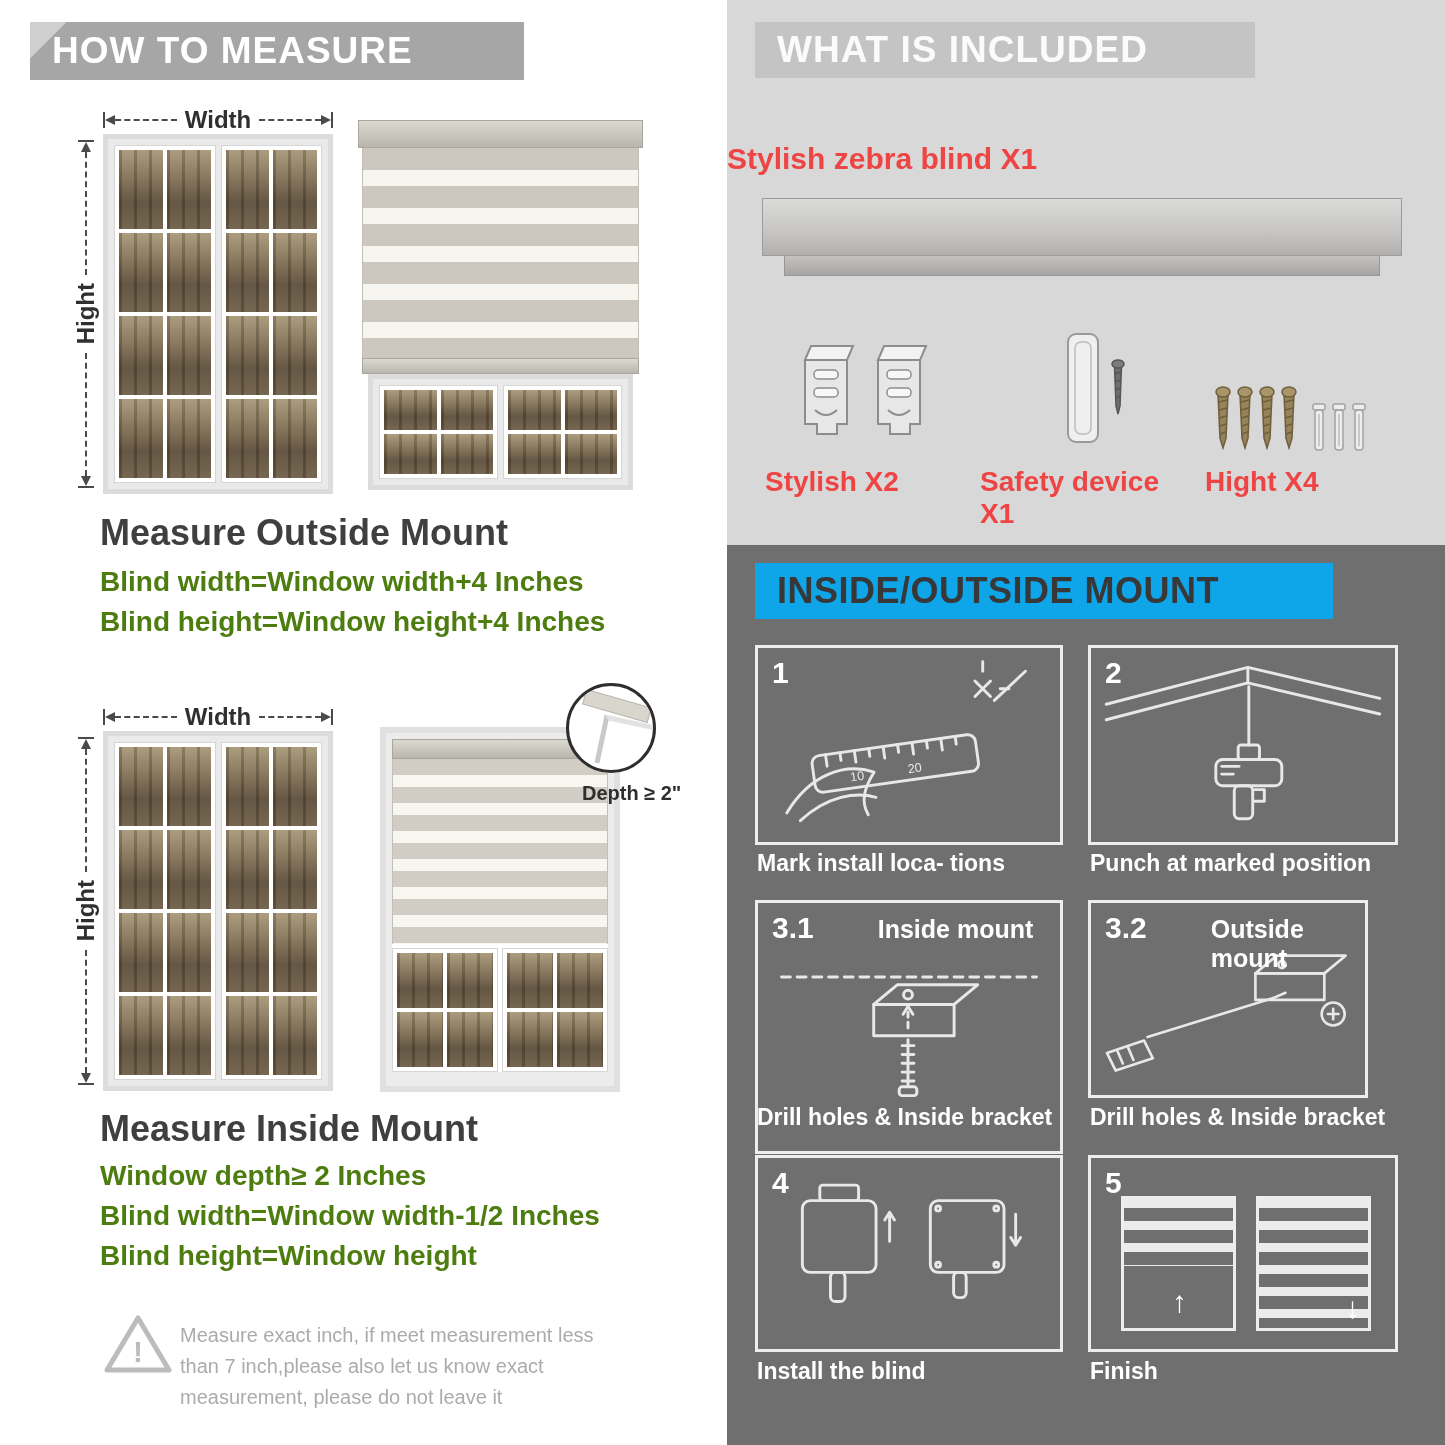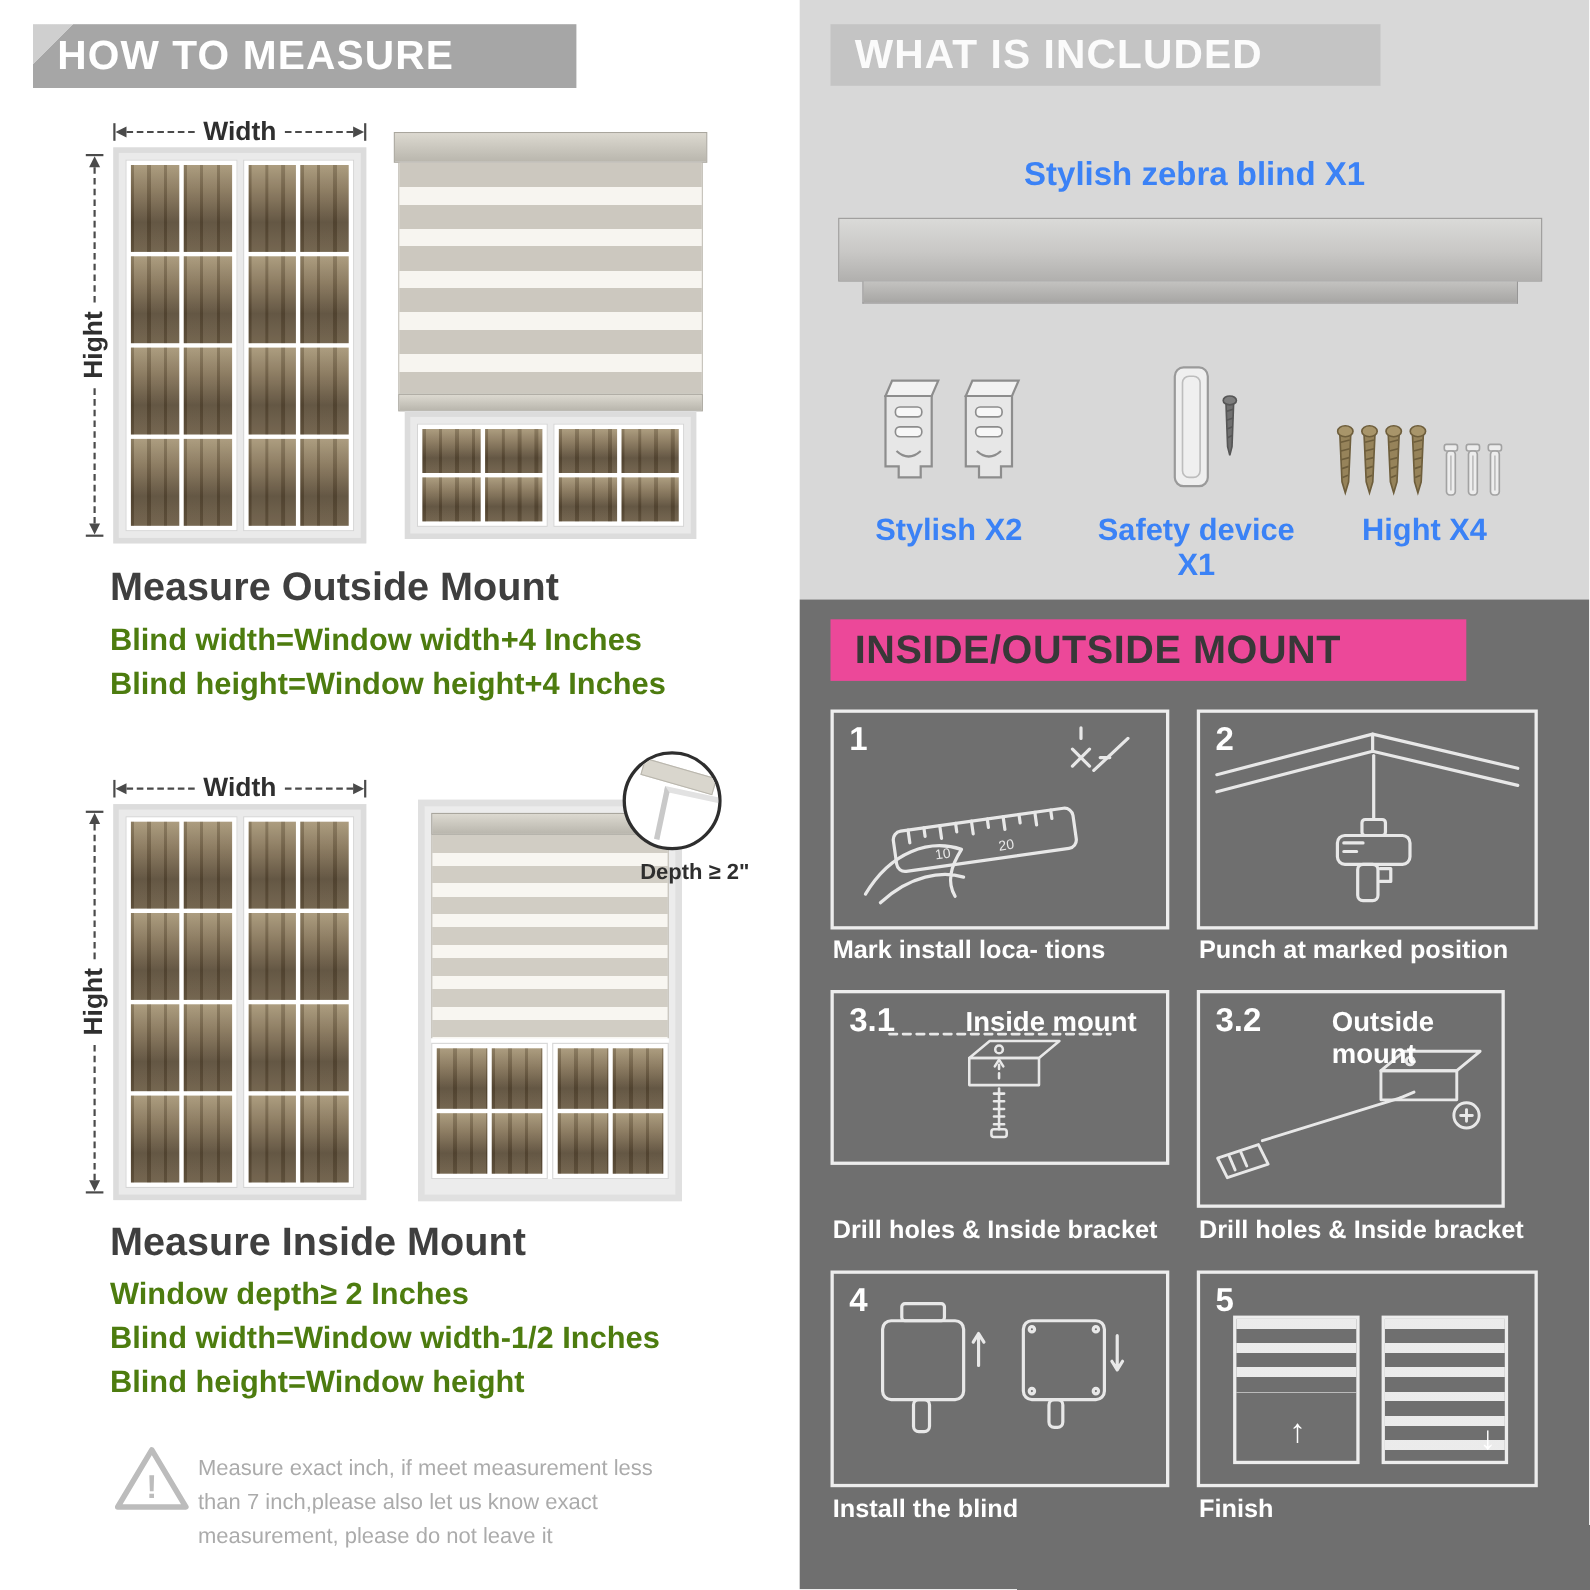--- a/index.html
+++ b/index.html
@@ -12,26 +12,26 @@
   .ribbon{
     background:linear-gradient(135deg,#cfcfcf 0 26px,#a6a6a6 26px);
     color:#ffffff;font-size:37px;font-weight:bold;line-height:58px;
     padding-left:22px;letter-spacing:1px;
   }
   .included-ribbon{
     background:#c4c4c4;color:#fbfbfb;font-size:37px;font-weight:bold;
     line-height:56px;padding-left:22px;letter-spacing:1px;
   }
   .mount-ribbon{
-    background:#ec4899;color:#383838;font-size:36px;font-weight:bold;
+    background:#0ea5e9;color:#383838;font-size:36px;font-weight:bold;
     line-height:56px;padding-left:22px;letter-spacing:.5px;
   }
   .h1-dark{font-size:36px;font-weight:bold;color:#3f3f3f;}
   .body-gray{font-size:28px;font-weight:bold;color:#4d7c0f;}
-  .label-mid{font-size:28px;font-weight:bold;color:#3b82f6;text-align:center;}
+  .label-mid{font-size:28px;font-weight:bold;color:#ef4444;}
   .note-text{font-size:20px;color:#ababab;line-height:1.55;}
   
   .window{
     background:#eaeaea;border:5px solid #dcdcdc;padding:6px;
     display:flex;gap:5px;box-sizing:border-box;
   }
   .sash{
     flex:1;background:#ffffff;padding:4px;display:grid;gap:4px;
     grid-template-columns:1fr 1fr;grid-template-rows:repeat(4,1fr);
     border:1px solid #d5d5d5;
@@ -356,21 +356,21 @@
       <path d="M161 100 L161 40"></path>
       <rect x="150" y="100" width="22" height="15" rx="3"></rect>
       <rect x="127" y="115" width="68" height="27" rx="7"></rect>
       <rect x="146" y="142" width="19" height="34" rx="5"></rect>
       <path d="M167 146 h10 v12 h-10"></path>
       <path d="M133 122 h18 M133 130 h12"></path>
     </svg>
   </div>
   <div class="abs cap" style="left:1090px;top:850px">Punch at  marked position</div>
 
-  <div class="abs panel" style="left:755px;top:900px;width:308px;height:159px">
+  <div class="abs panel" style="left:755px;top:900px;width:308px;height:254px">
     <div class="panel-head">
       <span class="step-num">3.1</span>
       <span class="step-title">Inside mount</span>
     </div>
     <svg class="art" viewBox="0 0 308 198">
       <path d="M24 48 L284 48" stroke-dasharray="9 7"></path>
       <path d="M118 76 L142 56 L224 56 L200 76 Z"></path>
       <rect x="118" y="76" width="82" height="32"></rect>
       <circle cx="153" cy="66" r="4.5"></circle>
       <path d="M153 100 L153 84" stroke-dasharray="6 5"></path>

